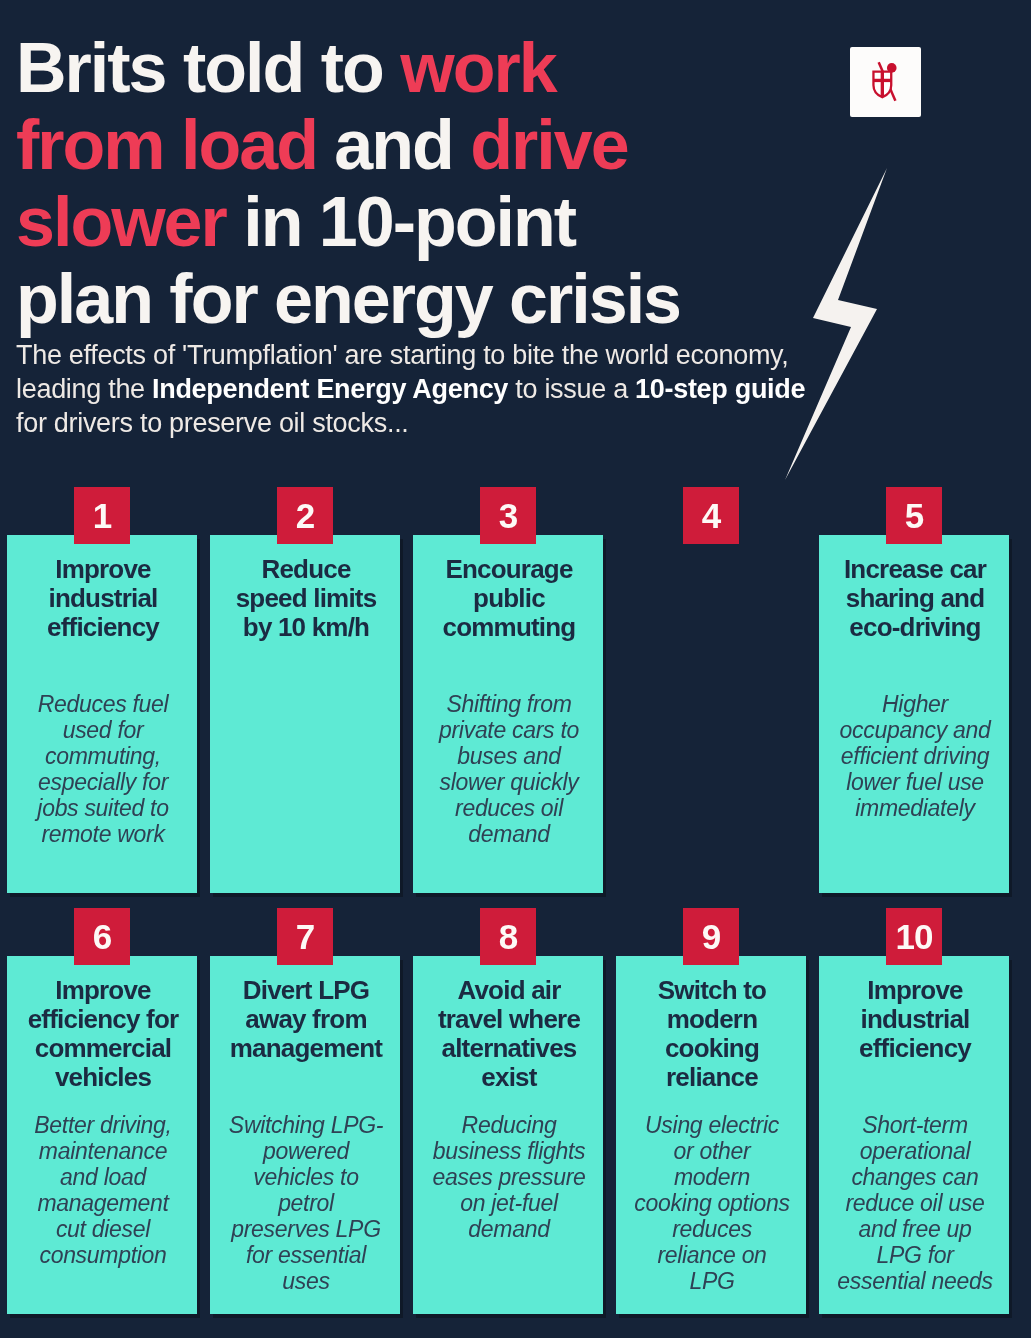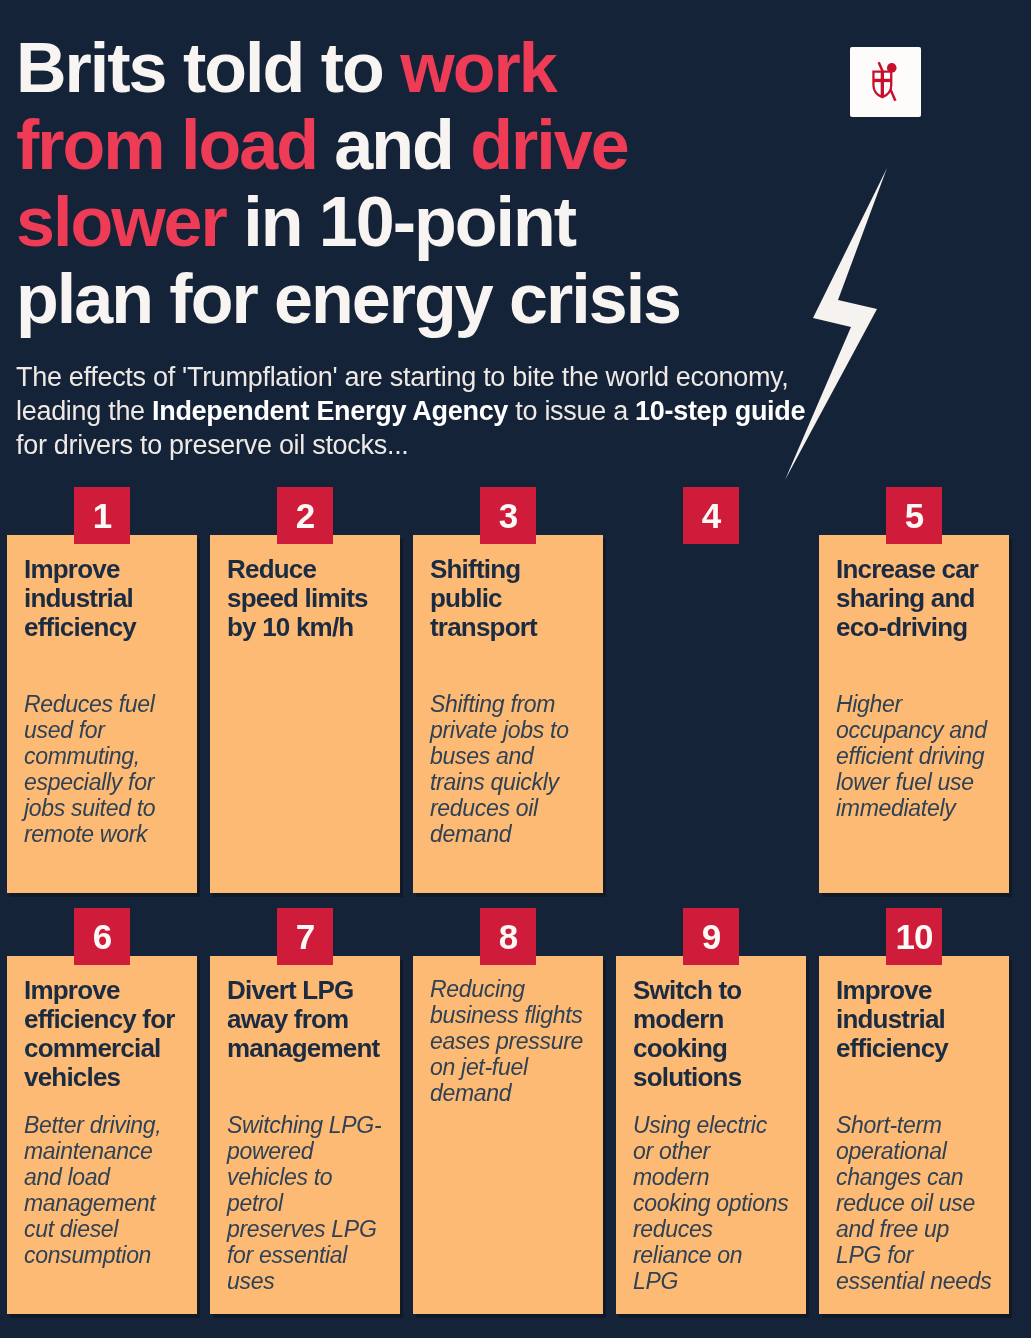--- a/index.html
+++ b/index.html
@@ -24,21 +24,20 @@
     line-height: 77px;
     font-weight: bold;
     letter-spacing: -2px;
     color: #f7f4f1;
     width: 830px;
   }
   .headline .red { color: #ee3c56; }
   .headline .white { color: #f7f4f1; }
 
   .intro {
-    margin-top: 22px;
     font-size: 27px;
     line-height: 34px;
     color: #eee9e5;
     max-width: 800px;
     font-weight: normal;
     letter-spacing: -0.3px;
   }
   .intro b { color: #ffffff; font-weight: bold; }
 
   .logo-box {
@@ -77,26 +76,27 @@
     color: #fdf9f6;
     font-weight: bold;
     font-size: 35px;
     display: flex; align-items: center; justify-content: center;
     z-index: 2;
     letter-spacing: -1px;
   }
 
   .card {
     position: relative;
-    background: #fdba74;
+    background: #5eead4;
     min-height: 358px;
     height: 100%;
     padding: 20px 15px 18px 17px;
     box-shadow: 3px 4px 0 rgba(0,0,0,0.28);
     z-index: 1;
+    text-align: center;
   }
   .card-title {
     font-size: 26px;
     line-height: 29px;
     font-weight: bold;
     letter-spacing: -0.8px;
     color: #1b2b42;
     min-height: 122px;
     margin-bottom: 14px;
   }
@@ -151,22 +151,22 @@
     <div class="cell">
       <div class="badge">2</div>
       <div class="card">
         <div class="card-title">Reduce speed limits by 10 km/h</div>
       </div>
     </div>
 
     <div class="cell">
       <div class="badge">3</div>
       <div class="card">
-        <div class="card-title">Shifting public transport</div>
-        <div class="card-body">Shifting from private jobs to buses and trains quickly reduces oil demand</div>
+        <div class="card-title">Encourage public commuting</div>
+        <div class="card-body">Shifting from private cars to buses and slower quickly reduces oil demand</div>
       </div>
     </div>
 
     <div class="cell">
       <div class="badge">4</div>
     </div>
 
     <div class="cell">
       <div class="badge">5</div>
       <div class="card">
@@ -187,28 +187,29 @@
       <div class="badge">7</div>
       <div class="card">
         <div class="card-title">Divert LPG away from management</div>
         <div class="card-body">Switching LPG-powered vehicles to petrol preserves LPG for essential uses</div>
       </div>
     </div>
 
     <div class="cell">
       <div class="badge">8</div>
       <div class="card">
+        <div class="card-title">Avoid air travel where alternatives exist</div>
         <div class="card-body">Reducing business flights eases pressure on jet-fuel demand</div>
       </div>
     </div>
 
     <div class="cell">
       <div class="badge">9</div>
       <div class="card">
-        <div class="card-title">Switch to modern cooking solutions</div>
+        <div class="card-title">Switch to modern cooking reliance</div>
         <div class="card-body">Using electric or other modern cooking options reduces reliance on LPG</div>
       </div>
     </div>
 
     <div class="cell">
       <div class="badge">10</div>
       <div class="card">
         <div class="card-title">Improve industrial efficiency</div>
         <div class="card-body">Short-term operational changes can reduce oil use and free up LPG for essential needs</div>
       </div>

